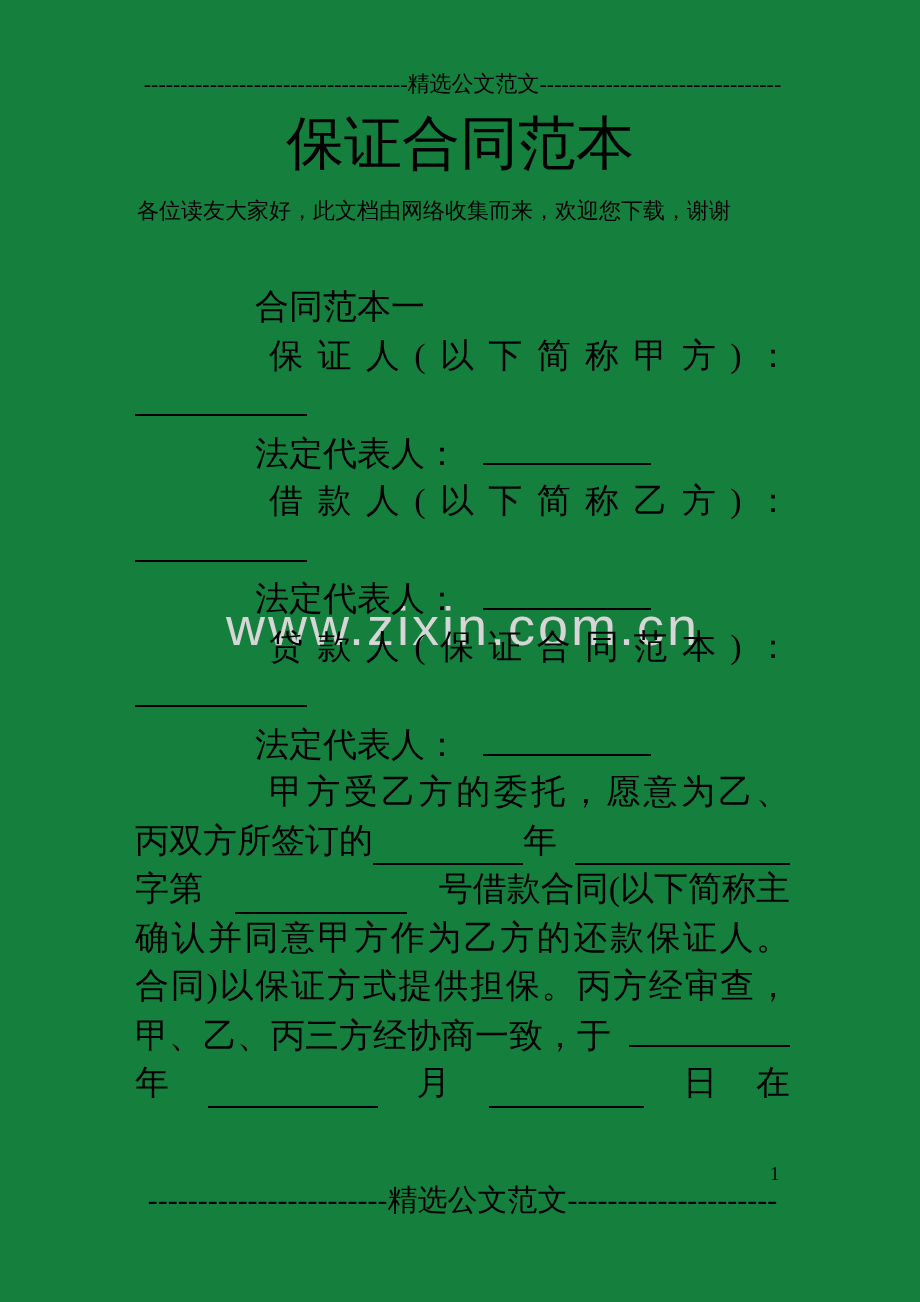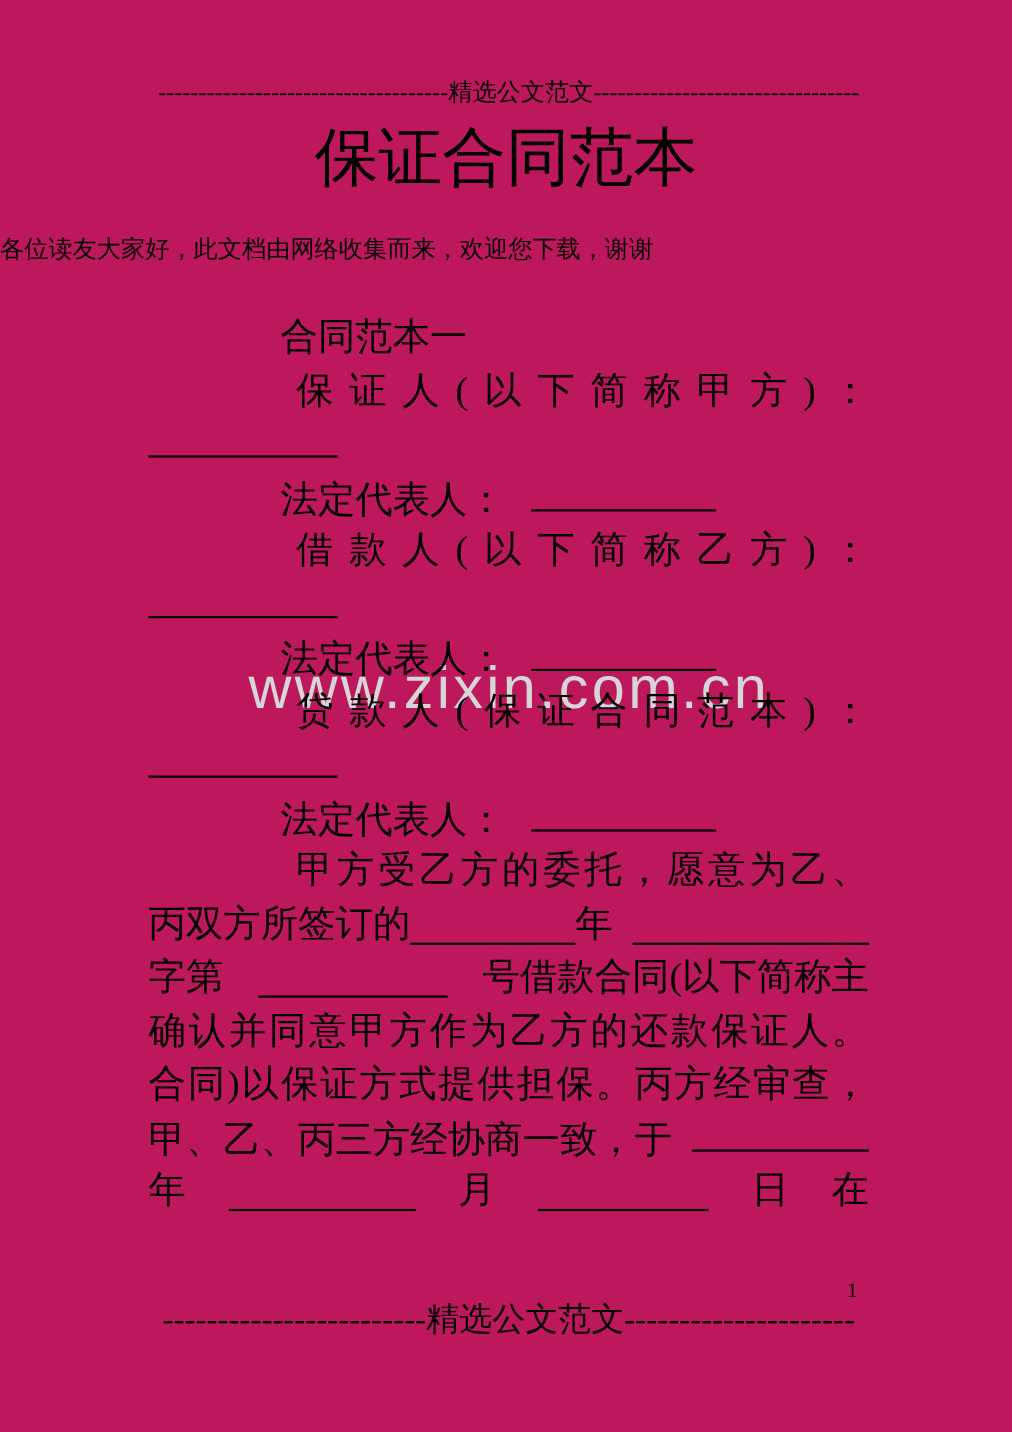--- a/index.html
+++ b/index.html
@@ -1,19 +1,19 @@
 <!DOCTYPE html>
 <html><head>
 <meta charset="utf-8">
 <style>
   html,body{margin:0;padding:0;background:#ffffff;}
   .page{
     position:relative;
     width:920px;height:1302px;
-    background:#be185d;
+    background:#15803d;
     overflow:hidden;
     font-family:"Liberation Serif","DejaVu Serif",serif;
     color:#000000;
   }
   
   .doc-header{
     position:absolute;top:70px;left:135px;width:655px;
     text-align:center;font-size:22px;line-height:28px;
     white-space:nowrap;letter-spacing:0;
   }
@@ -27,21 +27,21 @@
     font-size:19px;line-height:22px;
   }
   
   .doc-title{
     position:absolute;top:108px;left:0;width:920px;
     text-align:center;font-size:58px;line-height:72px;
     font-weight:400;margin:0;
   }
   .doc-subtitle{
     position:absolute;top:196px;left:0;width:868px;
-    text-align:left;font-size:22px;line-height:30px;margin-top:16px;
+    text-align:center;font-size:22px;line-height:30px;
   }
   
   .watermark{
     position:absolute;top:595px;left:226px;z-index:0;
     font-family:"Liberation Sans","DejaVu Sans",sans-serif;
     font-size:54px;letter-spacing:3px;color:#d6d6d6;
     white-space:nowrap;user-select:none;
   }
   
   .doc-body{
@@ -52,21 +52,21 @@
     height:48.5px;line-height:48.5px;
     white-space:nowrap;
   }
   .indent{text-indent:120px;}
   .indent2{text-indent:134px;}
   .jlast{
     text-align:justify;text-align-last:justify;
     text-justify:inter-character;
     white-space:normal;
   }
-  .fl{display:flex;align-items:center;justify-content:space-between;}
+  .fl{display:flex;align-items:flex-end;justify-content:space-between;}
   .fl-left{display:flex;align-items:baseline;}
   .blank{
     display:inline-block;
     border-bottom:2px solid #000000;
     height:1em;
   }
   .b135{width:135px;}
   .b150{width:150px;}
   .b155{width:155px;}
   .b166{width:166px;margin-left:10px;}

